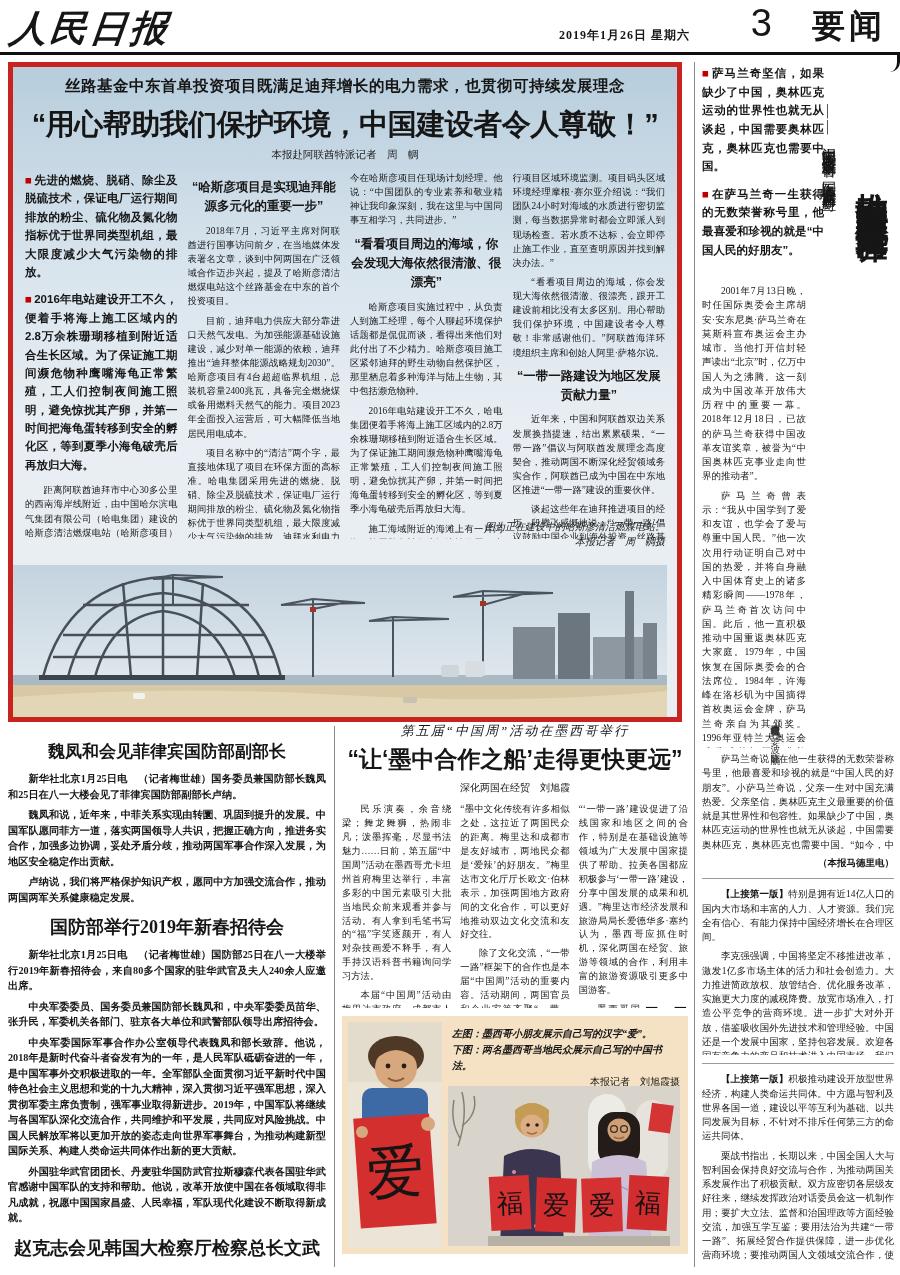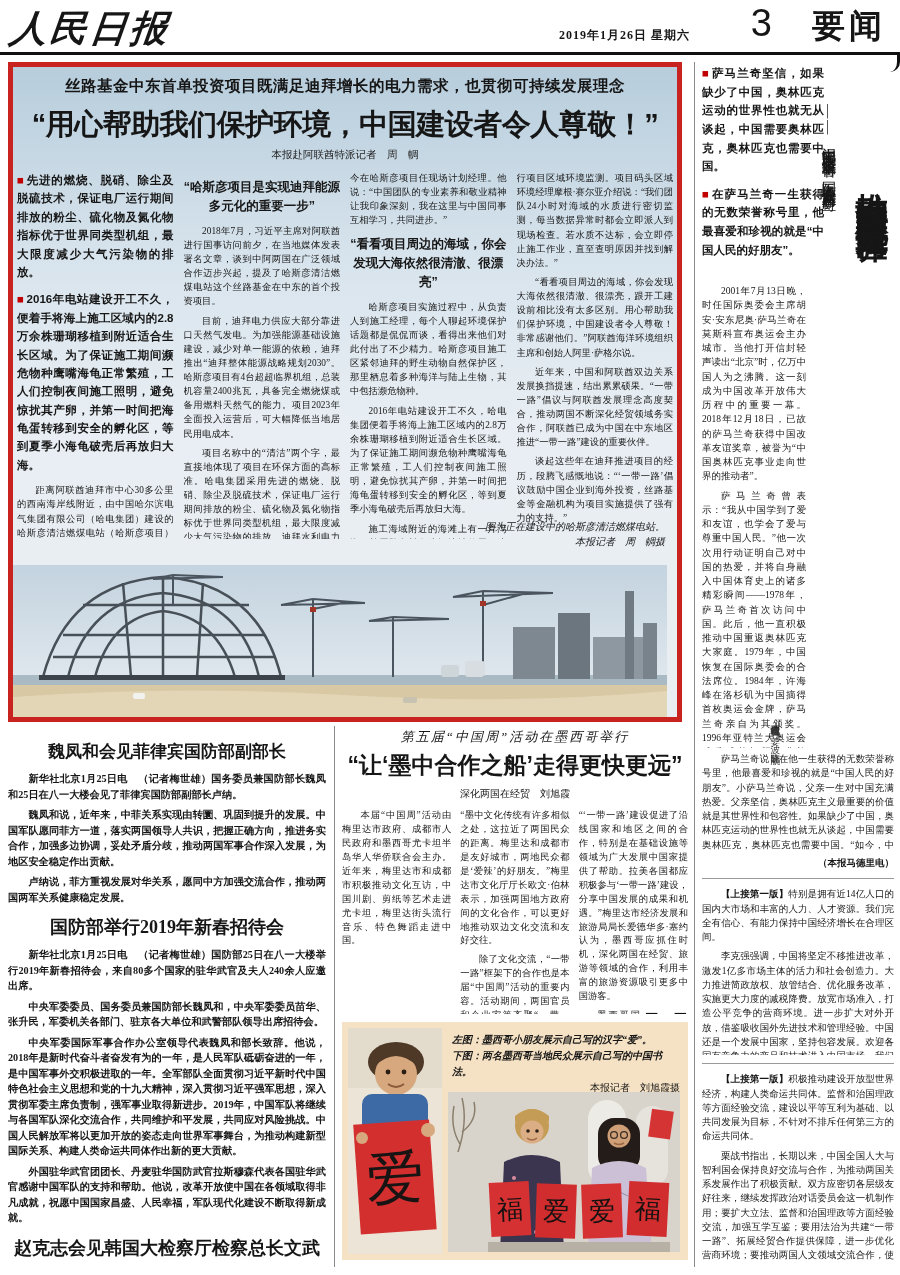--- a/index.html
+++ b/index.html
@@ -18,21 +18,21 @@
   .head-corner{position:absolute;right:0;top:52px;width:14px;height:20px;
         border-right:3px solid #101010;border-bottom-right-radius:10px;}
   
   #lead-box{position:absolute;left:8px;top:62px;width:664px;height:650px;border:5px solid #c92320;
         background:linear-gradient(180deg,#b7cddc 0%,#d8e4ed 30%,#e8eef3 55%,#e9eef2 100%);overflow:hidden;}
   .lead-kicker{margin-top:9px;text-align:center;font-weight:bold;font-size:15.5px;text-indent:0;
         font-family:"Liberation Sans",sans-serif;letter-spacing:.5px;}
   .lead-headline{text-align:center;font-weight:900;font-size:29px;margin:8px 8px 3px;text-indent:0;
         font-family:"Liberation Sans",sans-serif;letter-spacing:-.5px;}
   .lead-byline{text-align:center;font-size:10.5px;margin-bottom:9px;text-indent:0;color:#222;}
-  .lead-cols{display:flex;gap:10px;padding:0 4px;height:368px;overflow:hidden;}
+  .lead-cols{display:flex;gap:10px;padding:0 12px;height:368px;overflow:hidden;}
   .lead-col{flex:1;font-size:9.3px;line-height:1.52;overflow:hidden;}
   .bullet{font-size:11.5px;line-height:1.6;font-weight:bold;font-family:"Liberation Sans",sans-serif;
         text-indent:0;margin-bottom:9px;}
   .sq{color:#c00000;margin-right:2px;}
   .subhead{font-weight:bold;font-family:"Liberation Sans",sans-serif;font-size:12.5px;line-height:1.55;
         text-align:center;text-indent:0;margin:7px 0;}
   .lead-caption{position:absolute;right:12px;top:452px;width:260px;text-align:right;
         font-size:10px;font-style:italic;line-height:1.5;}
   .lead-photo{position:absolute;left:0;bottom:0;width:654px;height:152px;}
   .qr{float:right;margin:2px 0 2px 4px;}
@@ -58,21 +58,21 @@
   #jump2{height:188px;}
   .jump b{font-family:"Liberation Sans",sans-serif;}
   
   #briefs{position:absolute;left:8px;top:730px;width:318px;height:540px;overflow:hidden;}
   .brief-h{text-align:center;font-weight:bold;font-size:17px;margin:10px 0 8px;text-indent:0;
         font-family:"Liberation Sans",sans-serif;}
   .brief-h.serif{font-family:"Liberation Serif",serif;font-size:18px;}
   .brief-body{font-size:10.2px;line-height:1.52;font-weight:bold;}
   
   #mexico{position:absolute;left:342px;top:712px;width:346px;height:558px;overflow:hidden;}
-  .mx-kicker{text-align:center;font-size:13px;letter-spacing:2px;font-style:italic;text-indent:0;margin:16px 0 4px;}
+  .mx-kicker{text-align:center;font-size:13px;letter-spacing:2px;font-style:italic;text-indent:0;margin:10px 0 4px;}
   .mx-headline{text-align:center;font-weight:900;font-size:23px;font-family:"Liberation Sans",sans-serif;
         text-indent:0;margin:0 0 6px;}
   .mx-byline{text-align:center;font-size:10px;text-indent:0;margin-bottom:8px;}
   .mx-cols{display:flex;gap:9px;height:205px;overflow:hidden;}
   .mx-col{flex:1;font-size:9.3px;line-height:1.5;overflow:hidden;}
   
   .photo-panel{margin-top:8px;background:#f5e2c4;height:238px;position:relative;padding:6px;box-sizing:border-box;}
   .boy-photo{position:absolute;left:6px;top:6px;width:94px;height:226px;}
   .panel-caption{position:absolute;left:110px;top:10px;width:228px;font-size:10px;line-height:1.6;}
   .panel-caption .cap{font-weight:bold;font-style:italic;text-indent:0;margin:0;}
@@ -111,20 +111,21 @@
       <p style="text-indent:0">今在哈斯彦项目任现场计划经理。他说：“中国团队的专业素养和敬业精神让我印象深刻，我在这里与中国同事互相学习，共同进步。”</p>
       <p class="subhead">“看看项目周边的海域，你会发现大海依然很清澈、很漂亮”</p>
       <p>哈斯彦项目实施过程中，从负责人到施工经理，每个人聊起环境保护话题都是侃侃而谈，看得出来他们对此付出了不少精力。哈斯彦项目施工区紧邻迪拜的野生动物自然保护区，那里栖息着多种海洋与陆上生物，其中包括濒危物种。</p>
       <p>2016年电站建设开工不久，哈电集团便着手将海上施工区域内的2.8万余株珊瑚移植到附近适合生长区域。为了保证施工期间濒危物种鹰嘴海龟正常繁殖，工人们控制夜间施工照明，避免惊扰其产卵，并第一时间把海龟蛋转移到安全的孵化区，等到夏季小海龟破壳后再放归大海。</p>
       <p>施工海域附近的海滩上有一片泻湖，施工阶段被作为沉淀池使用。这片泻湖中生活着26种鱼类。项目施工前，工作人员使用专门的渔网及手套，小心翼翼地将2000多条鱼全部安全转移至大海。就连海滩上一层表层的沙土也被保护起来，避免施工对地表颗粒的生长造成影响。此外，施工海域范围设置了10余公里的“防淤帘”，既阻止了施工区内搅动的泥沙与污染物向外扩散，也避免了域外各种海洋生物误入其中，将海域内可能的环境风险降至最低。</p>
 
     </div>
     <div class="lead-col">
       <p style="text-indent:0">行项目区域环境监测。项目码头区域环境经理摩根·赛尔亚介绍说：“我们团队24小时对海域的水质进行密切监测，每当数据异常时都会立即派人到现场检查。若水质不达标，会立即停止施工作业，直至查明原因并找到解决办法。”</p>
       <p>“看看项目周边的海域，你会发现大海依然很清澈、很漂亮，跟开工建设前相比没有太多区别。用心帮助我们保护环境，中国建设者令人尊敬！非常感谢他们。”阿联酋海洋环境组织主席和创始人阿里·萨格尔说。</p>
+      <p class="subhead">“一带一路建设为地区发展贡献力量”</p>
       <p>近年来，中国和阿联酋双边关系发展换挡提速，结出累累硕果。“一带一路”倡议与阿联酋发展理念高度契合，推动两国不断深化经贸领域务实合作，阿联酋已成为中国在中东地区推进“一带一路”建设的重要伙伴。</p>
       <p>谈起这些年在迪拜推进项目的经历，段腾飞感慨地说：“‘一带一路’倡议鼓励中国企业到海外投资，丝路基金等金融机构为项目实施提供了强有力的支持。”</p>
 
     </div>
   </div>
   <div class="lead-caption">
     <span>图为正在建设中的哈斯彦清洁燃煤电站。</span><br>
     <span>本报记者　周　輖摄</span>
   </div>
 
@@ -200,33 +201,33 @@
   </div>
   <p class="dl-right">（本报马德里电）</p>
   <hr class="divider">
   <div class="jump" id="jump1">
     <p><b>【上接第一版】</b><span>特别是拥有近14亿人口的国内大市场和丰富的人力、人才资源。我们完全有信心、有能力保持中国经济增长在合理区间。</span></p>
     <p>李克强强调，中国将坚定不移推进改革，激发1亿多市场主体的活力和社会创造力。大力推进简政放权、放管结合、优化服务改革，实施更大力度的减税降费。放宽市场准入，打造公平竞争的营商环境。进一步扩大对外开放，借鉴吸收国外先进技术和管理经验。中国还是一个发展中国家，坚持包容发展。欢迎各国有竞争力的商品和技术进入中国市场，我们将严格保护知识产权，加快技术创新成果的市场转化，促进创新发展与社会进步。</p>
 
   </div>
   <hr class="divider">
   <div class="jump" id="jump2">
-    <p><b>【上接第一版】</b><span>积极推动建设开放型世界经济，构建人类命运共同体。监督和治国理政等方面经验交流，建设以平等互利为基础、以共同发展为目标，不针对不排斥任何第三方的命运共同体。</span></p>
+    <p><b>【上接第一版】</b><span>积极推动建设开放型世界经济，构建人类命运共同体。中方愿与智利及世界各国一道，建设以平等互利为基础、以共同发展为目标，不针对不排斥任何第三方的命运共同体。</span></p>
     <p>栗战书指出，长期以来，中国全国人大与智利国会保持良好交流与合作，为推动两国关系发展作出了积极贡献。双方应密切各层级友好往来，继续发挥政治对话委员会这一机制作用；要扩大立法、监督和治国理政等方面经验交流，加强互学互鉴；要用法治为共建“一带一路”、拓展经贸合作提供保障，进一步优化营商环境；要推动两国人文领域交流合作，使中智友好深入人心。</p>
 
   </div>
 </div>
 
 <div id="briefs">
   <div>
     <p class="brief-h">魏凤和会见菲律宾国防部副部长</p>
     <div class="brief-body j">
       <p><b>新华社北京1月25日电　（记者梅世雄）</b><span>国务委员兼国防部长魏凤和25日在八一大楼会见了菲律宾国防部副部长卢纳。</span></p>
       <p>魏凤和说，近年来，中菲关系实现由转圜、巩固到提升的发展。中国军队愿同菲方一道，落实两国领导人共识，把握正确方向，推进务实合作，加强多边协调，妥处矛盾分歧，推动两国军事合作深入发展，为地区安全稳定作出贡献。</p>
-      <p>卢纳说，菲方重视发展对华关系，愿同中方加强交流合作，推动两国两军关系健康稳定发展。</p>
+      <p>卢纳说，我们将严格保护知识产权，愿同中方加强交流合作，推动两国两军关系健康稳定发展。</p>
     </div>
   </div>
   <div>
     <p class="brief-h serif">国防部举行2019年新春招待会</p>
     <div class="brief-body j">
       <p><b>新华社北京1月25日电　（记者梅世雄）</b><span>国防部25日在八一大楼举行2019年新春招待会，来自80多个国家的驻华武官及夫人240余人应邀出席。</span></p>
       <p>中央军委委员、国务委员兼国防部长魏凤和，中央军委委员苗华、张升民，军委机关各部门、驻京各大单位和武警部队领导出席招待会。</p>
       <p>中央军委国际军事合作办公室领导代表魏凤和部长致辞。他说，2018年是新时代奋斗者奋发有为的一年，是人民军队砥砺奋进的一年，是中国军事外交积极进取的一年。全军部队全面贯彻习近平新时代中国特色社会主义思想和党的十九大精神，深入贯彻习近平强军思想，深入贯彻军委主席负责制，强军事业取得新进步。2019年，中国军队将继续与各国军队深化交流合作，共同维护和平发展，共同应对风险挑战。中国人民解放军将以更加开放的姿态走向世界军事舞台，为推动构建新型国际关系、构建人类命运共同体作出新的更大贡献。</p>
       <p>外国驻华武官团团长、丹麦驻华国防武官拉斯穆森代表各国驻华武官感谢中国军队的支持和帮助。他说，改革开放使中国在各领域取得非凡成就，祝愿中国国家昌盛、人民幸福，军队现代化建设不断取得新成就。</p>
     </div>
@@ -236,20 +237,21 @@
 
   </div>
 </div>
 
 <div id="mexico">
   <p class="mx-kicker">第五届“中国周”活动在墨西哥举行</p>
   <p class="mx-headline">“让‘墨中合作之船’走得更快更远”</p>
   <p class="mx-byline">深化两国在经贸　刘旭霞</p>
   <div class="mx-cols j">
     <div class="mx-col">
+      <p>民乐演奏，余音绕梁；舞龙舞狮，热闹非凡；泼墨挥毫，尽显书法魅力……日前，第五届“中国周”活动在墨西哥尤卡坦州首府梅里达举行，丰富多彩的中国元素吸引大批当地民众前来观看并参与活动。有人拿到毛笔书写的“福”字笑逐颜开，有人对杂技画爱不释手，有人手持汉语科普书籍询问学习方法。</p>
       <p>本届“中国周”活动由梅里达市政府、成都市人民政府和墨西哥尤卡坦半岛华人华侨联合会主办。近年来，梅里达市和成都市积极推动文化互访，中国川剧、剪纸等艺术走进尤卡坦，梅里达街头流行音乐、特色舞蹈走进中国。</p>
 
     </div>
     <div class="mx-col">
       <p style="text-indent:0">“墨中文化传统有许多相似之处，这拉近了两国民众的距离。梅里达和成都市是友好城市，两地民众都是‘爱辣’的好朋友。”梅里达市文化厅厅长欧文·伯林表示，加强两国地方政府间的文化合作，可以更好地推动双边文化交流和友好交往。</p>
       <p>除了文化交流，“一带一路”框架下的合作也是本届“中国周”活动的重要内容。活动期间，两国官员和企业家等齐聚“一带一路”中墨经贸合作发展论坛，围绕两国经贸合作机遇等话题进行深入交流。</p>
 
     </div>
     <div class="mx-col">
       <p style="text-indent:0">“‘一带一路’建设促进了沿线国家和地区之间的合作，特别是在基础设施等领域为广大发展中国家提供了帮助。拉美各国都应积极参与‘一带一路’建设，分享中国发展的成果和机遇。”梅里达市经济发展和旅游局局长爱德华多·塞约认为，墨西哥应抓住时机，深化两国在经贸、旅游等领域的合作，利用丰富的旅游资源吸引更多中国游客。</p>

